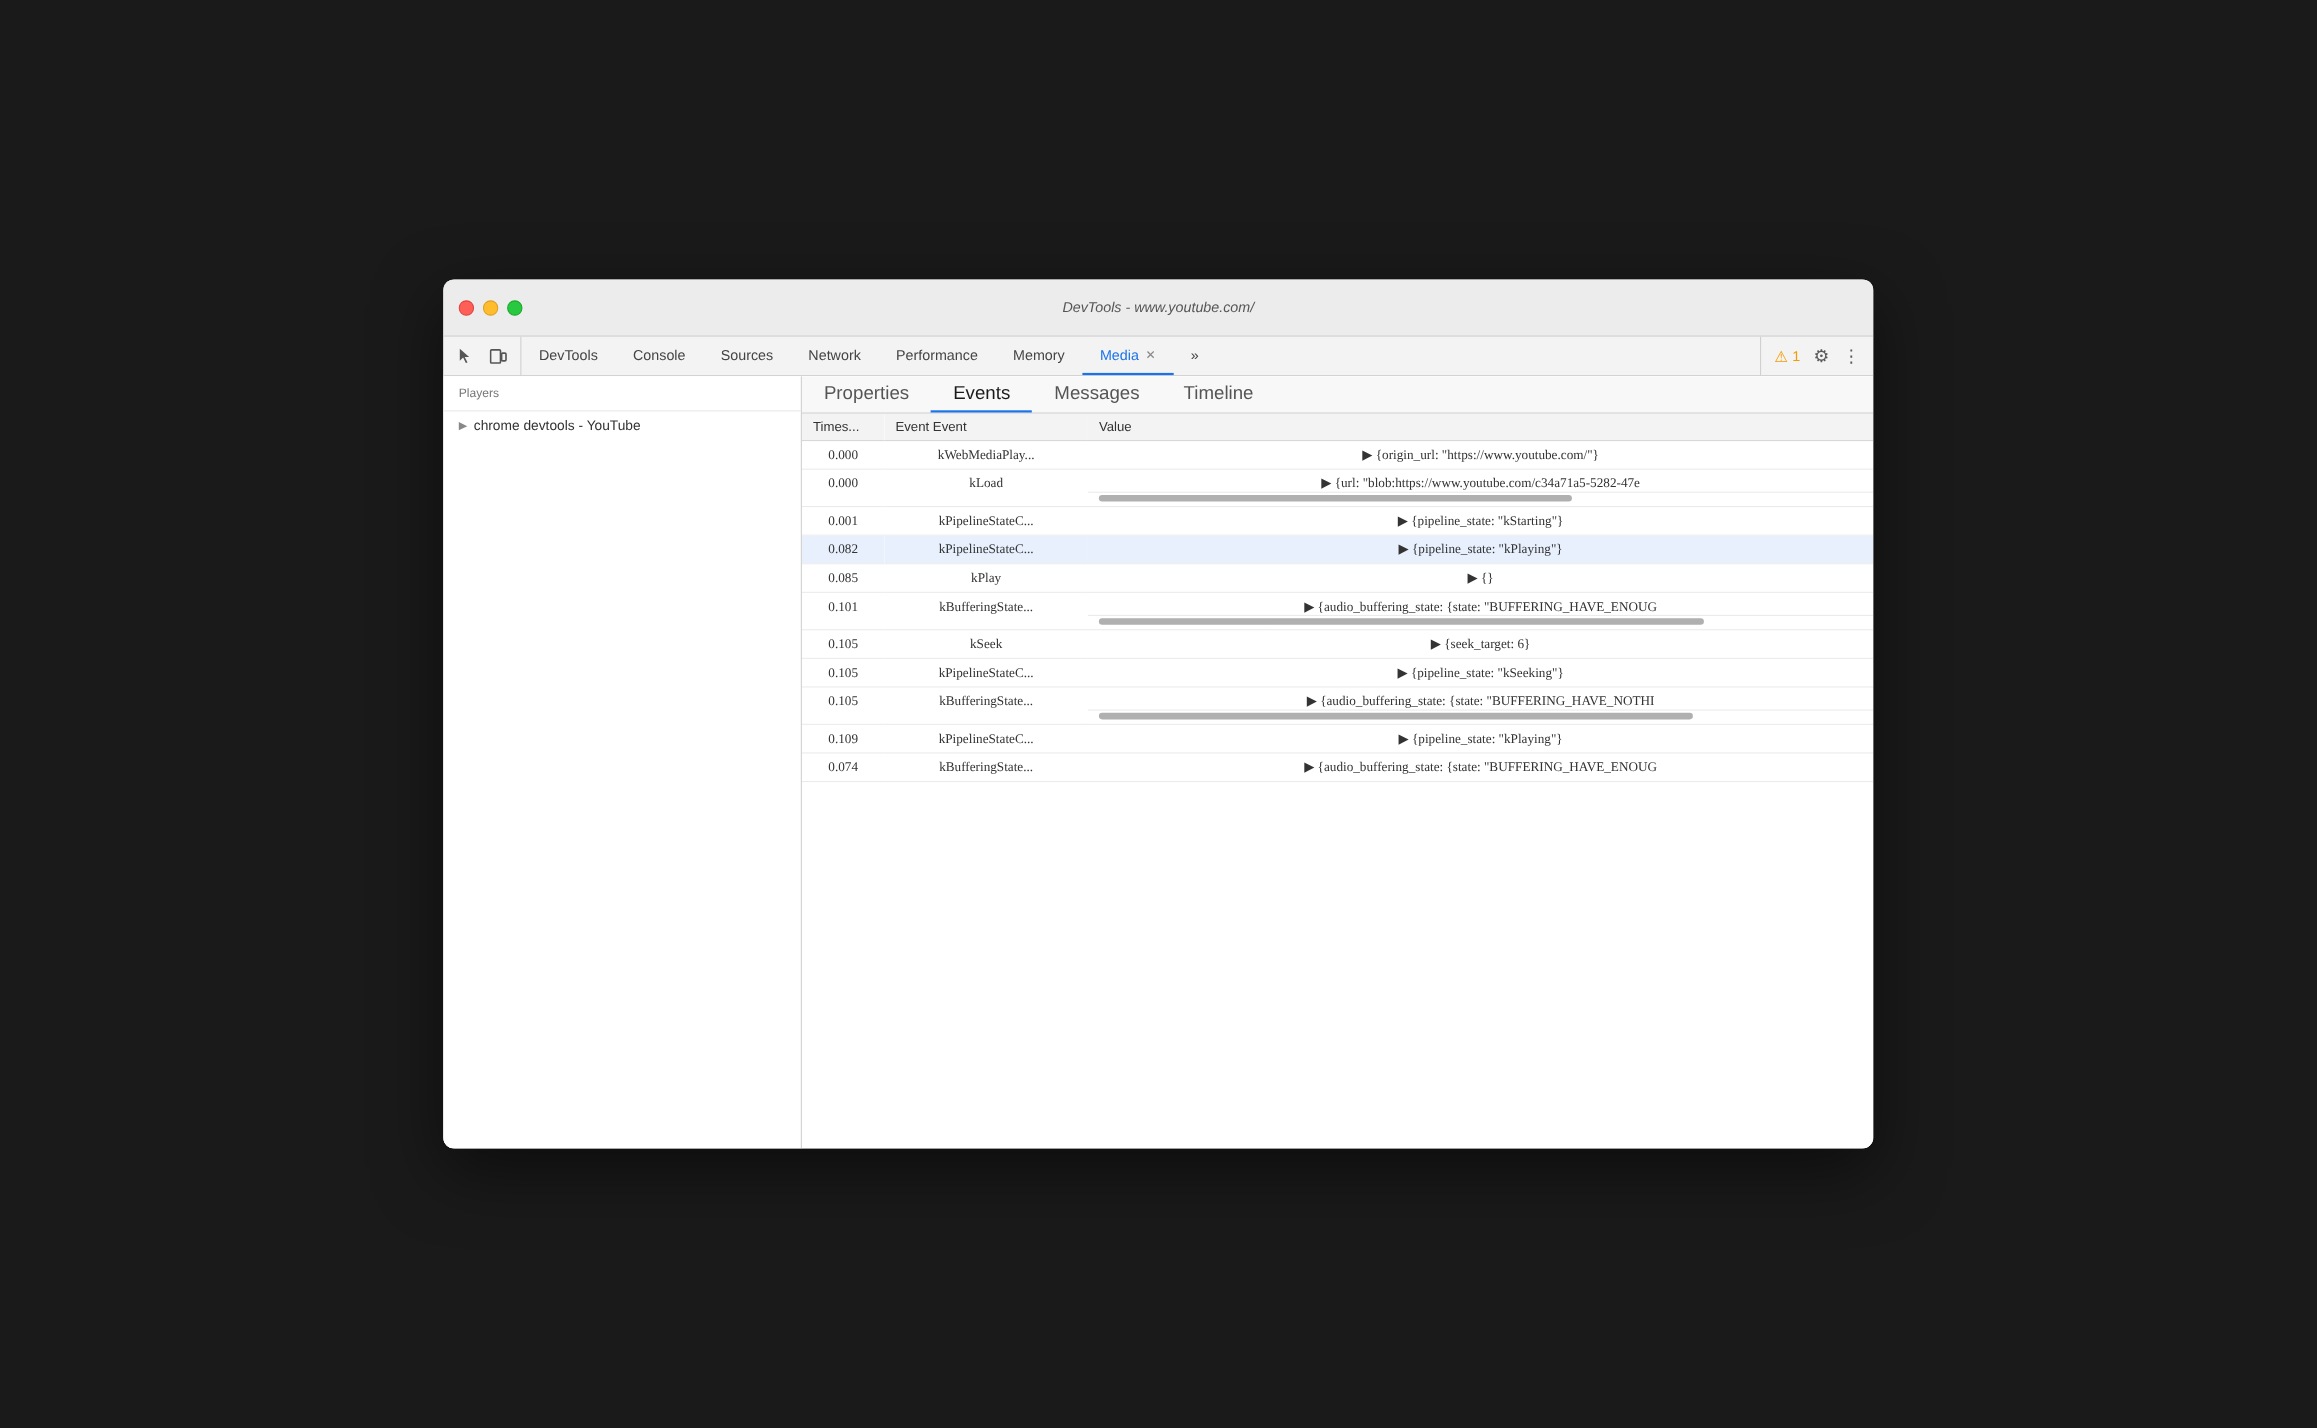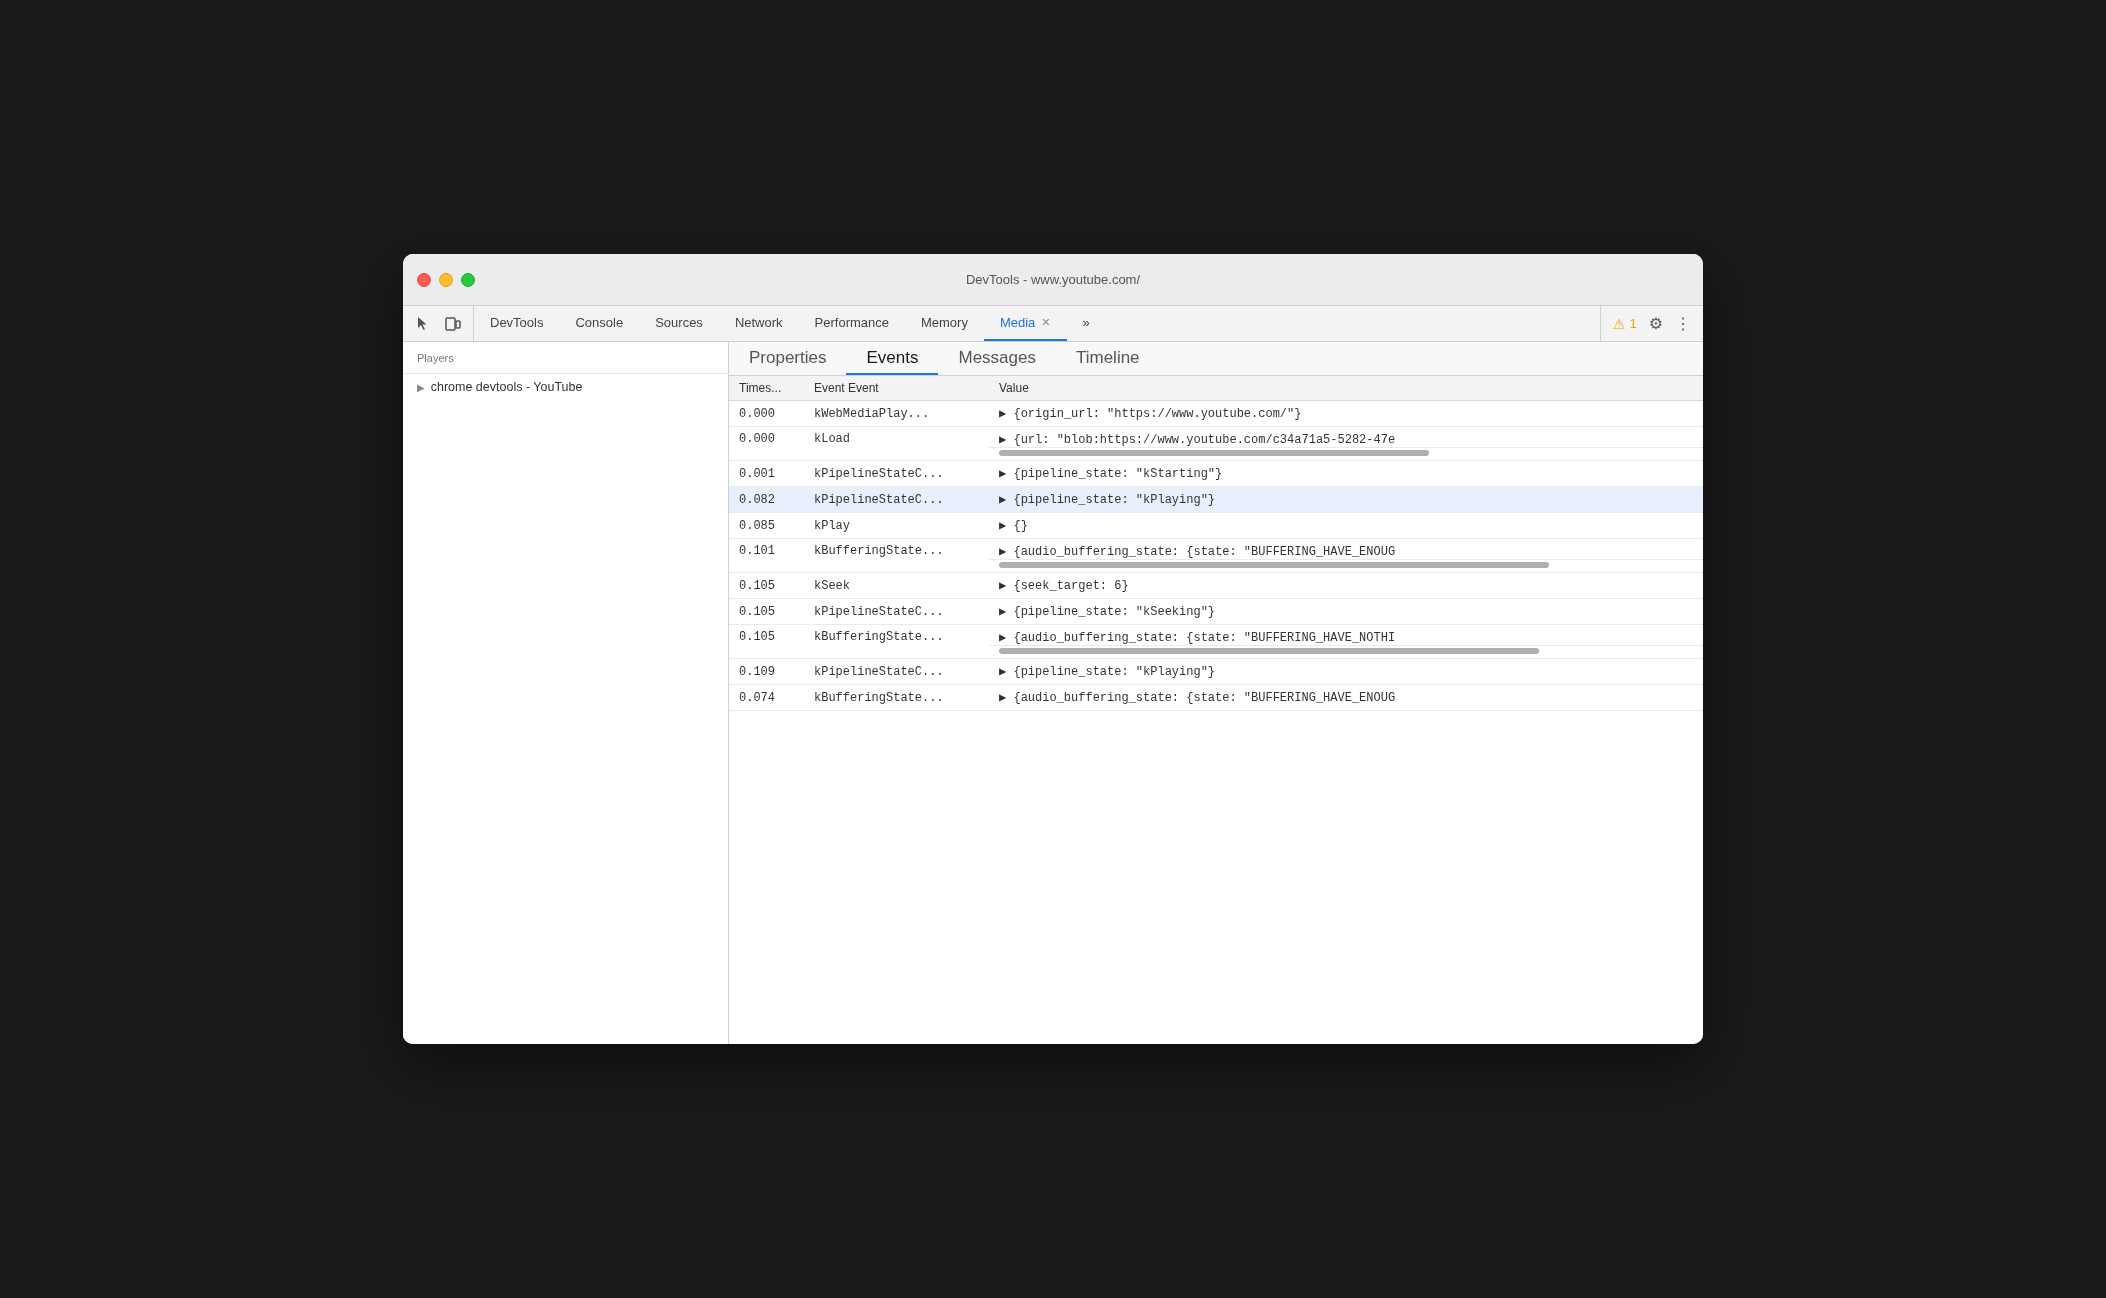--- a/index.html
+++ b/index.html
@@ -53,20 +53,21 @@
     .traffic-light.yellow { background: #ffbd2e; border: 1px solid #dfa123; }
     .traffic-light.green { background: #28c840; border: 1px solid #1aab29; }
 
     .titlebar-title {
       position: absolute;
       left: 50%;
       transform: translateX(-50%);
       font-size: 13px;
       color: #555;
       font-weight: 400;
+      font-style: italic;
     }
 
     
     .devtools-toolbar {
       background: #f3f3f3;
       border-bottom: 1px solid #d0d0d0;
       display: flex;
       align-items: stretch;
       height: 36px;
       flex-shrink: 0;
@@ -262,23 +263,24 @@
     }
 
     .events-table tbody tr.selected {
       background: #e8f0fe;
     }
 
     .events-table tbody td {
       padding: 5px 10px;
       color: #333;
       font-size: 12px;
-      font-family: Liberation Mono, monospace;
+      font-family: Liberation Serif, serif;
       white-space: nowrap;
       overflow: hidden;
+      text-align: center;
     }
 
     
     .table-container::-webkit-scrollbar {
       width: 8px;
     }
     .table-container::-webkit-scrollbar-track {
       background: #f0f0f0;
     }
     .table-container::-webkit-scrollbar-thumb {

